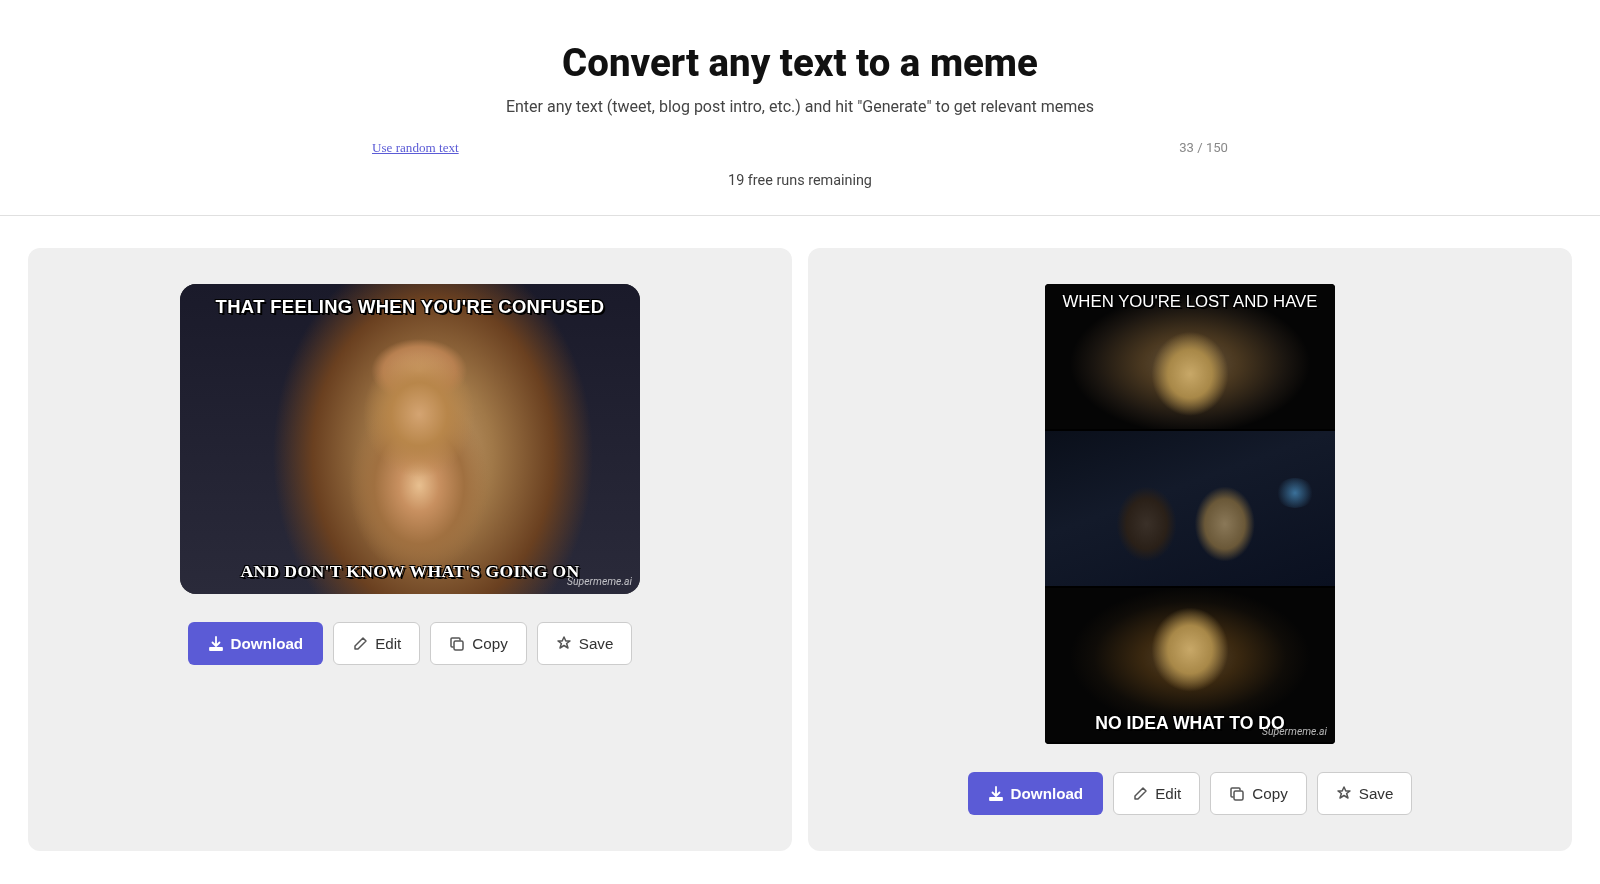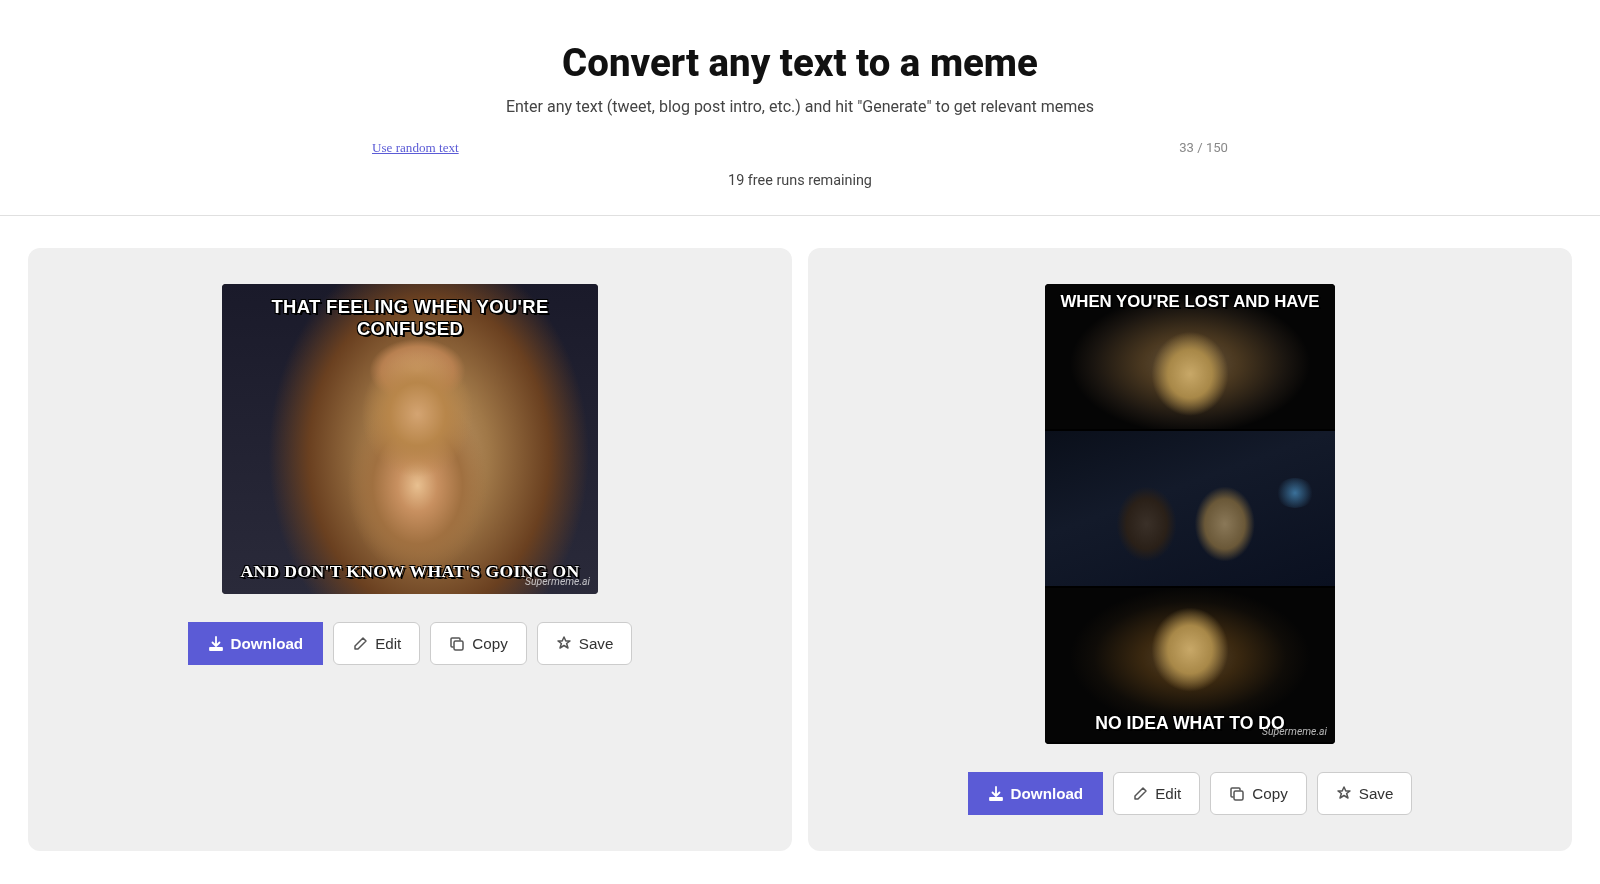--- a/index.html
+++ b/index.html
@@ -122,24 +122,24 @@
 
     .meme-image-container {
       width: 100%;
       display: flex;
       justify-content: center;
       margin-bottom: 28px;
     }
 
     .meme-img-placeholder {
       position: relative;
-      width: 376px;
+      width: 460px;
       max-width: 100%;
       background: #1a1a1a;
-      border-radius: 4px;
+      border-radius: 16px;
       overflow: hidden;
     }
 
     
     .meme-confused {
       height: 310px;
       background: linear-gradient(160deg, #2a2a2a 0%, #3a3a3a 40%, #555 100%);
       display: flex;
       flex-direction: column;
       justify-content: space-between;
@@ -212,21 +212,21 @@
 
     .meme-sw-text-overlay {
       position: absolute;
       top: 8px;
       left: 0;
       right: 0;
       text-align: center;
       color: #fff;
       font-family: Impact, Arial Black, sans-serif;
       font-size: 1.05rem;
-      font-weight: 700;
+      font-weight: 400;
       text-transform: uppercase;
       text-shadow: 2px 2px 0 #000, -1px -1px 0 #000, 1px -1px 0 #000, -1px 1px 0 #000;
       z-index: 2;
       padding: 0 10px;
     }
 
     .meme-sw-text-bottom-overlay {
       position: absolute;
       bottom: 8px;
       left: 0;
@@ -245,21 +245,21 @@
     .meme-actions {
       display: flex;
       gap: 10px;
       justify-content: center;
     }
 
     .btn-download {
       background: #5b5bd6;
       color: #fff;
       border: none;
-      border-radius: 0;
+      border-radius: 6px;
       padding: 12px 20px;
       font-size: 0.95rem;
       font-weight: 700;
       cursor: pointer;
       display: flex;
       align-items: center;
       gap: 7px;
     }
 
     .btn-outline {

